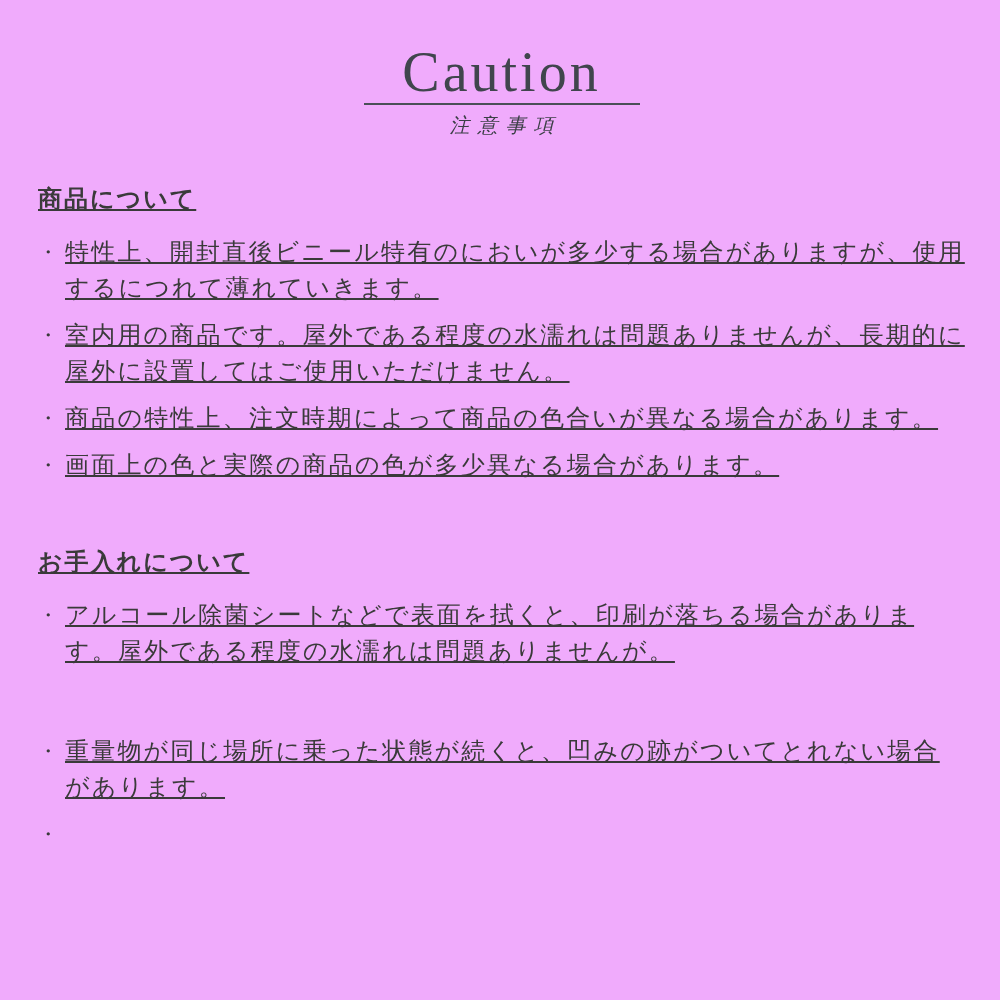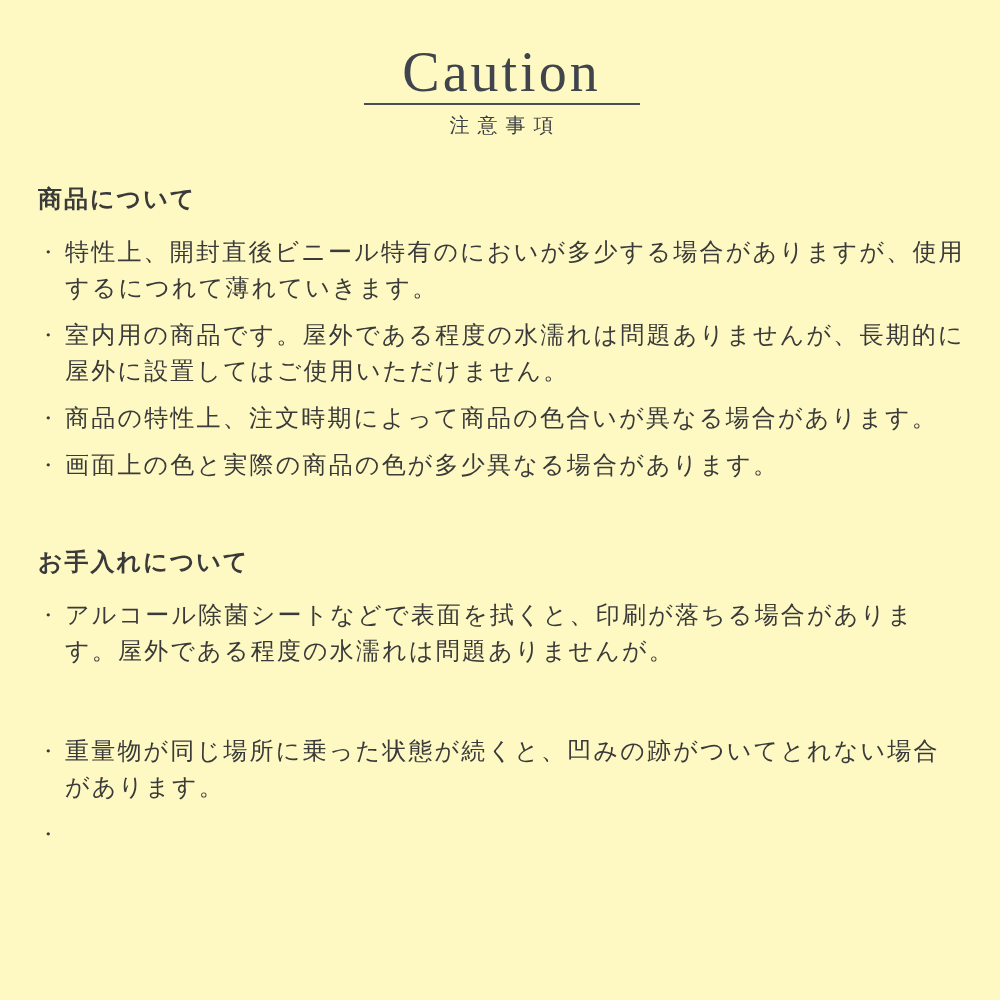--- a/index.html
+++ b/index.html
@@ -4,21 +4,21 @@
 <style>
   html, body {
     margin: 0;
     padding: 0;
     background: #ffffff;
   }
   .page {
     position: relative;
     width: 1000px;
     height: 1000px;
-    background: #fef9c3;
+    background: #f0abfc;
     box-sizing: border-box;
     padding: 44px 35px 0 38px;
     font-family: "Liberation Sans", "DejaVu Sans", sans-serif;
     color: #3a3a3a;
     overflow: hidden;
   }
   .header {
     text-align: center;
     margin-bottom: 48px;
   }
@@ -37,23 +37,25 @@
     border-bottom: 2px solid #4a4f57;
     margin: 3px auto 9px auto;
   }
   .subtitle {
     font-family: "Liberation Serif", "DejaVu Serif", serif;
     font-size: 20px;
     line-height: 1.1;
     letter-spacing: 8px;
     padding-left: 8px; 
     color: #3b3f46;
+    font-style: italic;
   }
   .section {
     margin-bottom: 64px;
+    text-decoration: underline;
   }
   .section:last-child {
     margin-bottom: 0;
   }
   .section-heading {
     font-size: 24px;
     line-height: 30px;
     font-weight: bold;
     letter-spacing: 2px;
     color: #3a3a3a;

